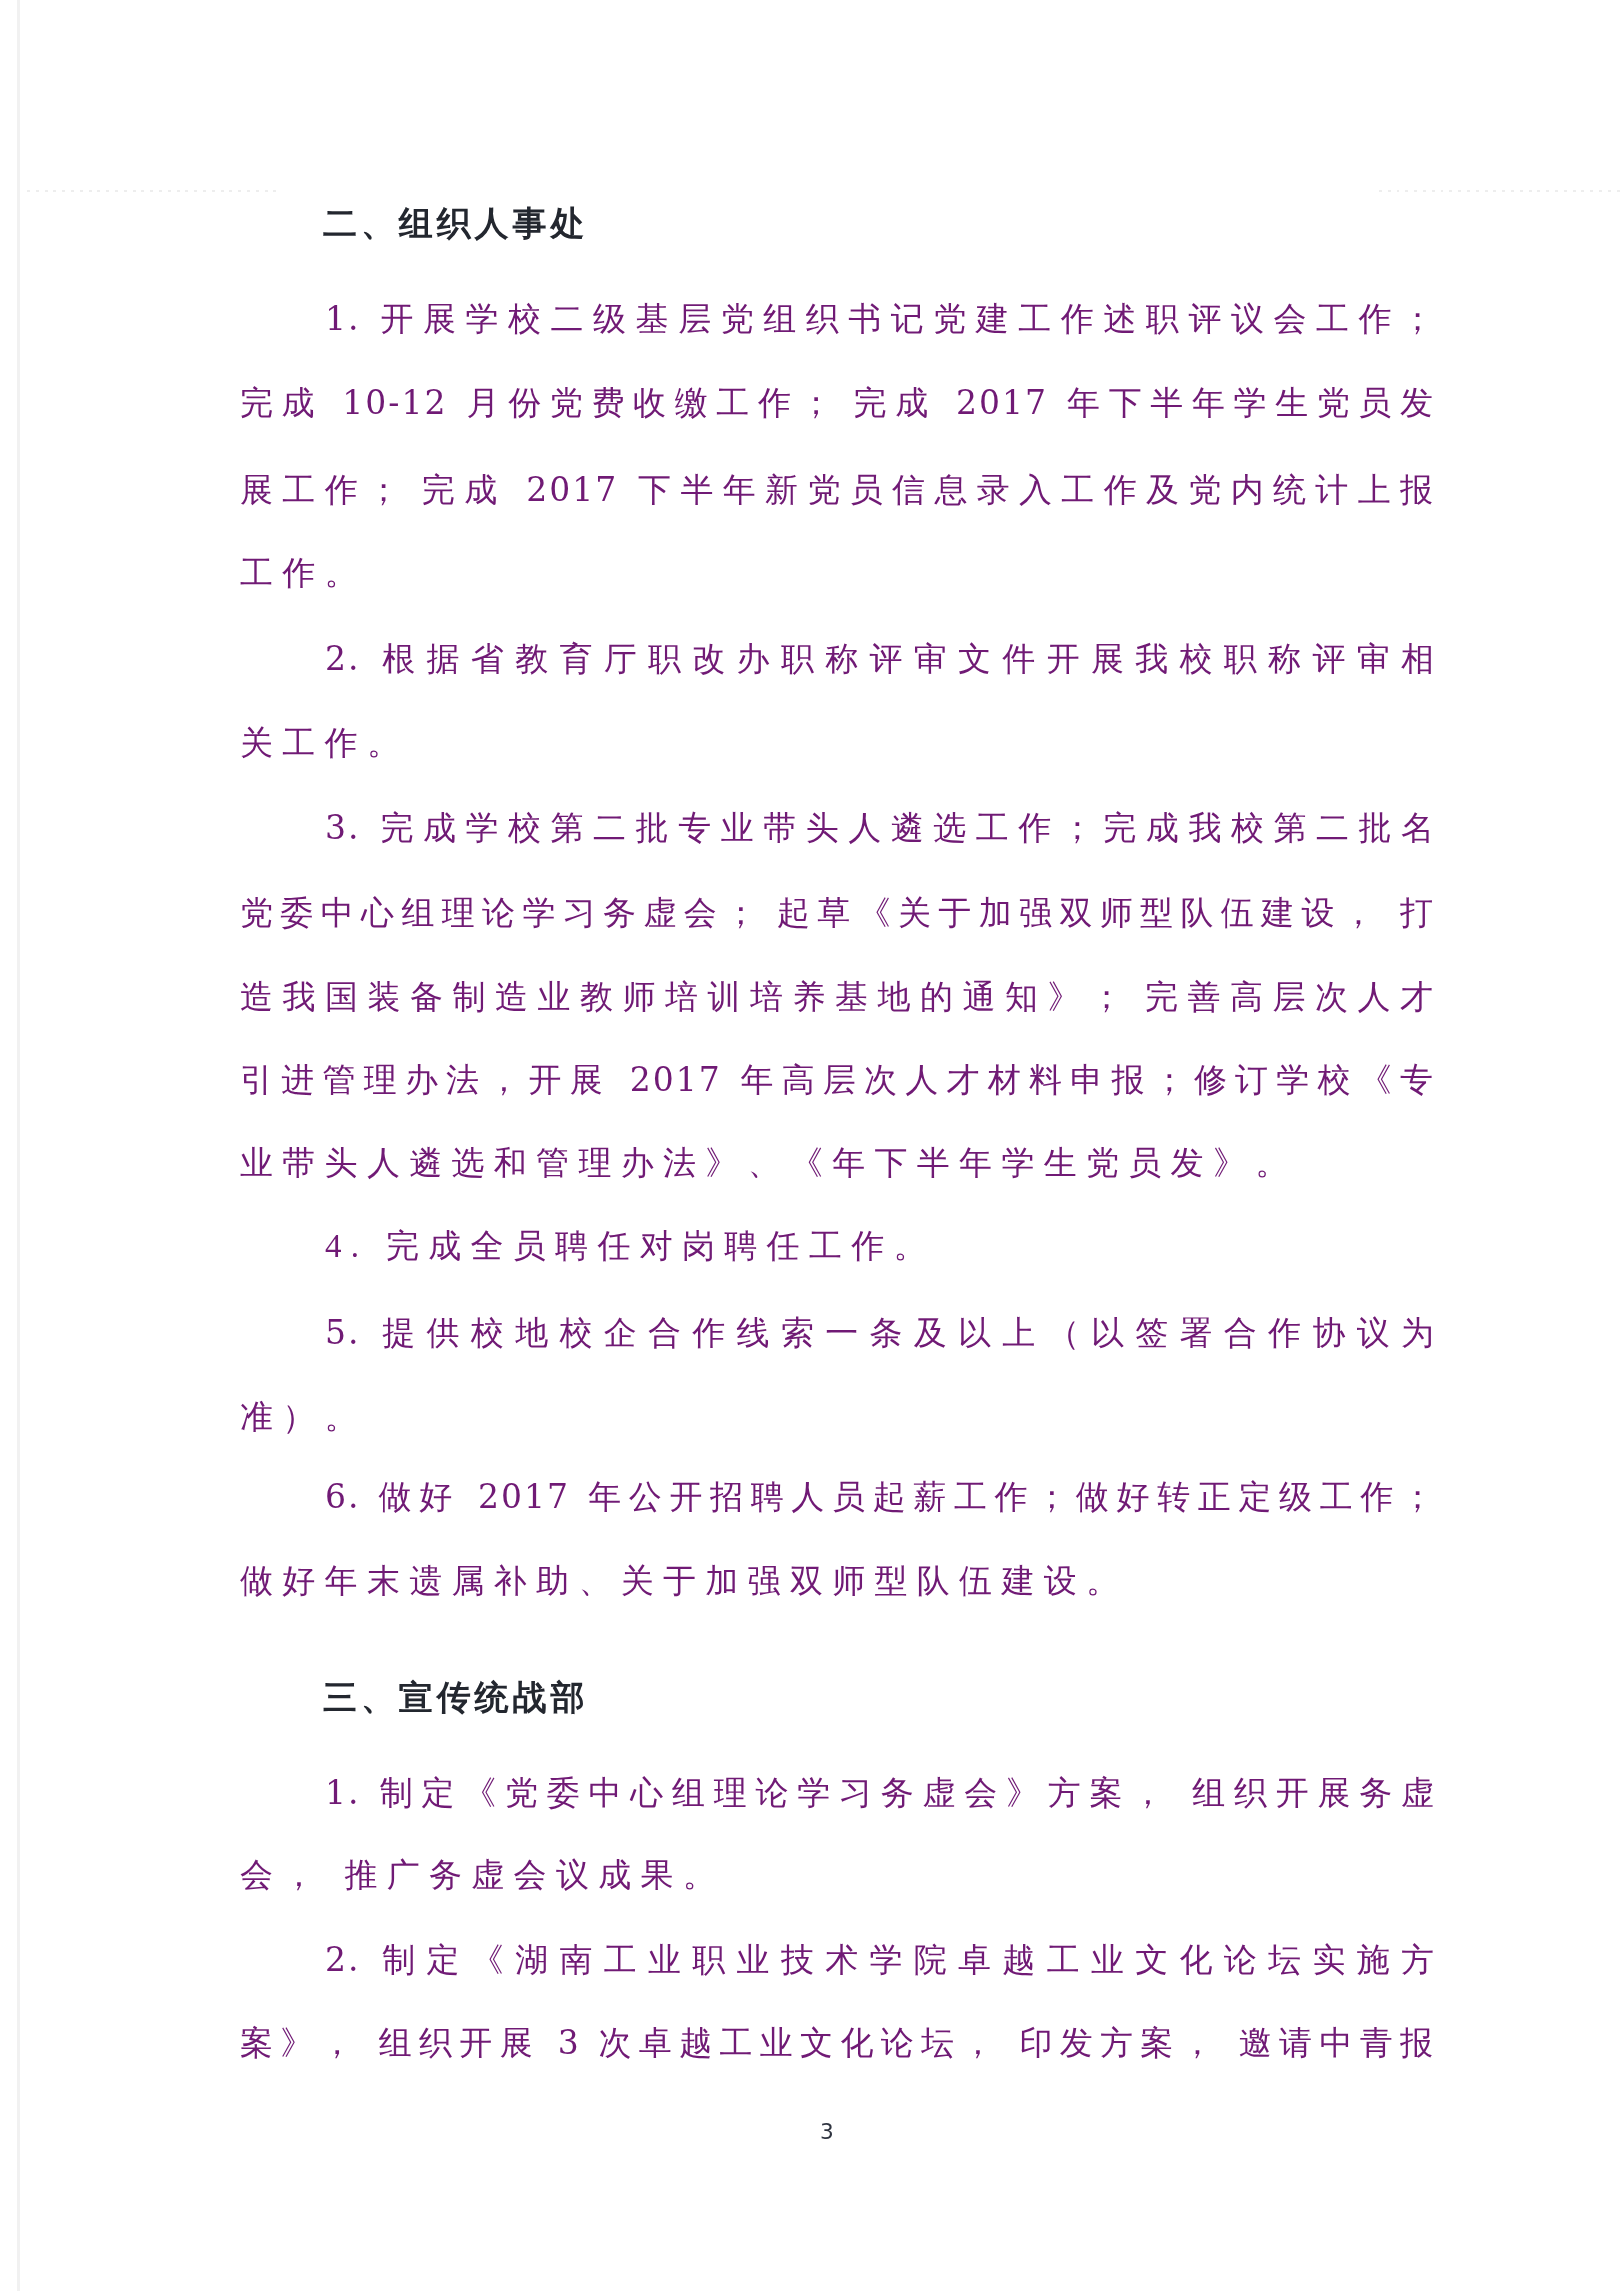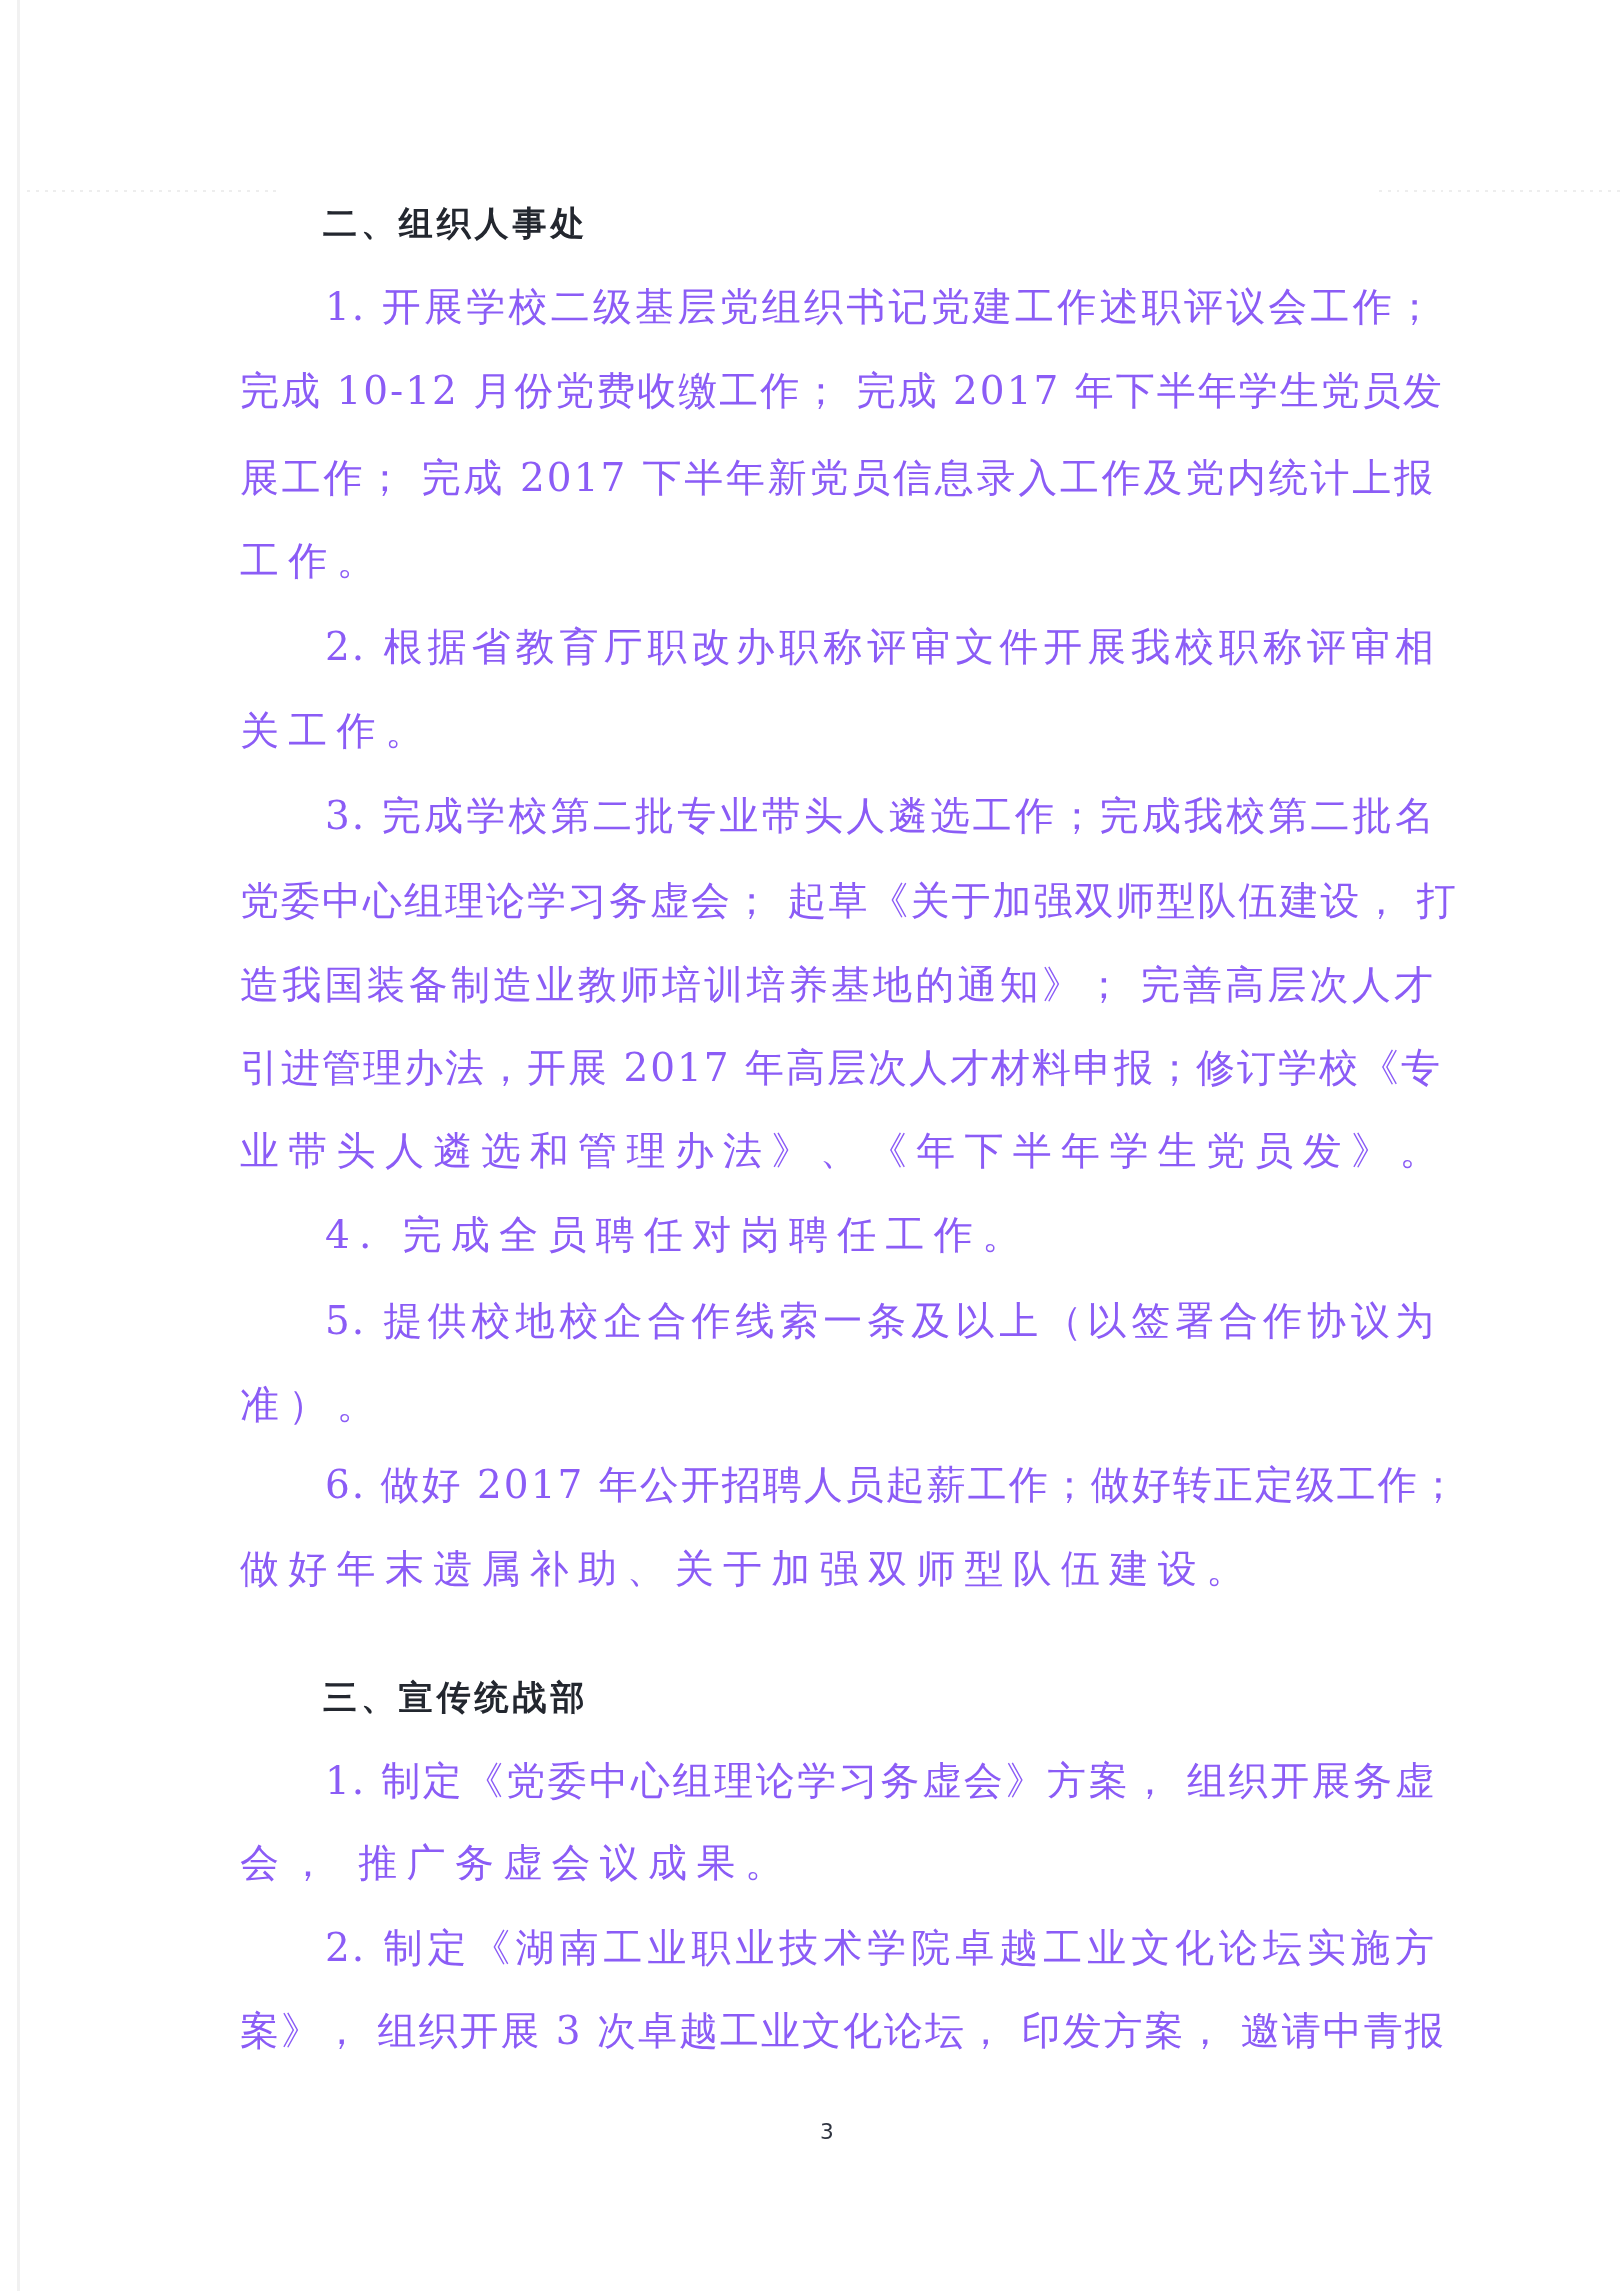--- a/index.html
+++ b/index.html
@@ -32,23 +32,24 @@
     position: absolute;
     height: 2px;
     top: 190px;
     background-image: repeating-linear-gradient(90deg, #e6e6e6 0 2.9px, transparent 2.9px 8.8px);
     opacity: 0.7;
   }
   .line {
     position: absolute;
     height: 43px;
     line-height: 43px;
-    font-size: 39px;
+    font-size: 33px;
     white-space: nowrap;
-    color: #8b5cf6;
+    color: #701a75;
+    margin-top: 12px;
   }
   .line.full {
     left: 223px;
     width: 1195px;
     text-align: justify;
     text-align-last: justify;
     letter-spacing: 2px;
   }
   .line.first {
     left: 308px;
@@ -57,20 +58,21 @@
     text-align-last: justify;
     letter-spacing: 2px;
   }
   .line.last {
     left: 223px;
     letter-spacing: 9.3px;
   }
   .line.first-last {
     left: 308px;
     letter-spacing: 9.3px;
+    font-family: Liberation Serif, serif;
   }
   .heading {
     position: absolute;
     left: 306px;
     height: 45px;
     line-height: 45px;
     font-size: 34px;
     font-weight: bold;
     font-family: "DejaVu Sans", "Liberation Sans", sans-serif;
     letter-spacing: 3.9px;

